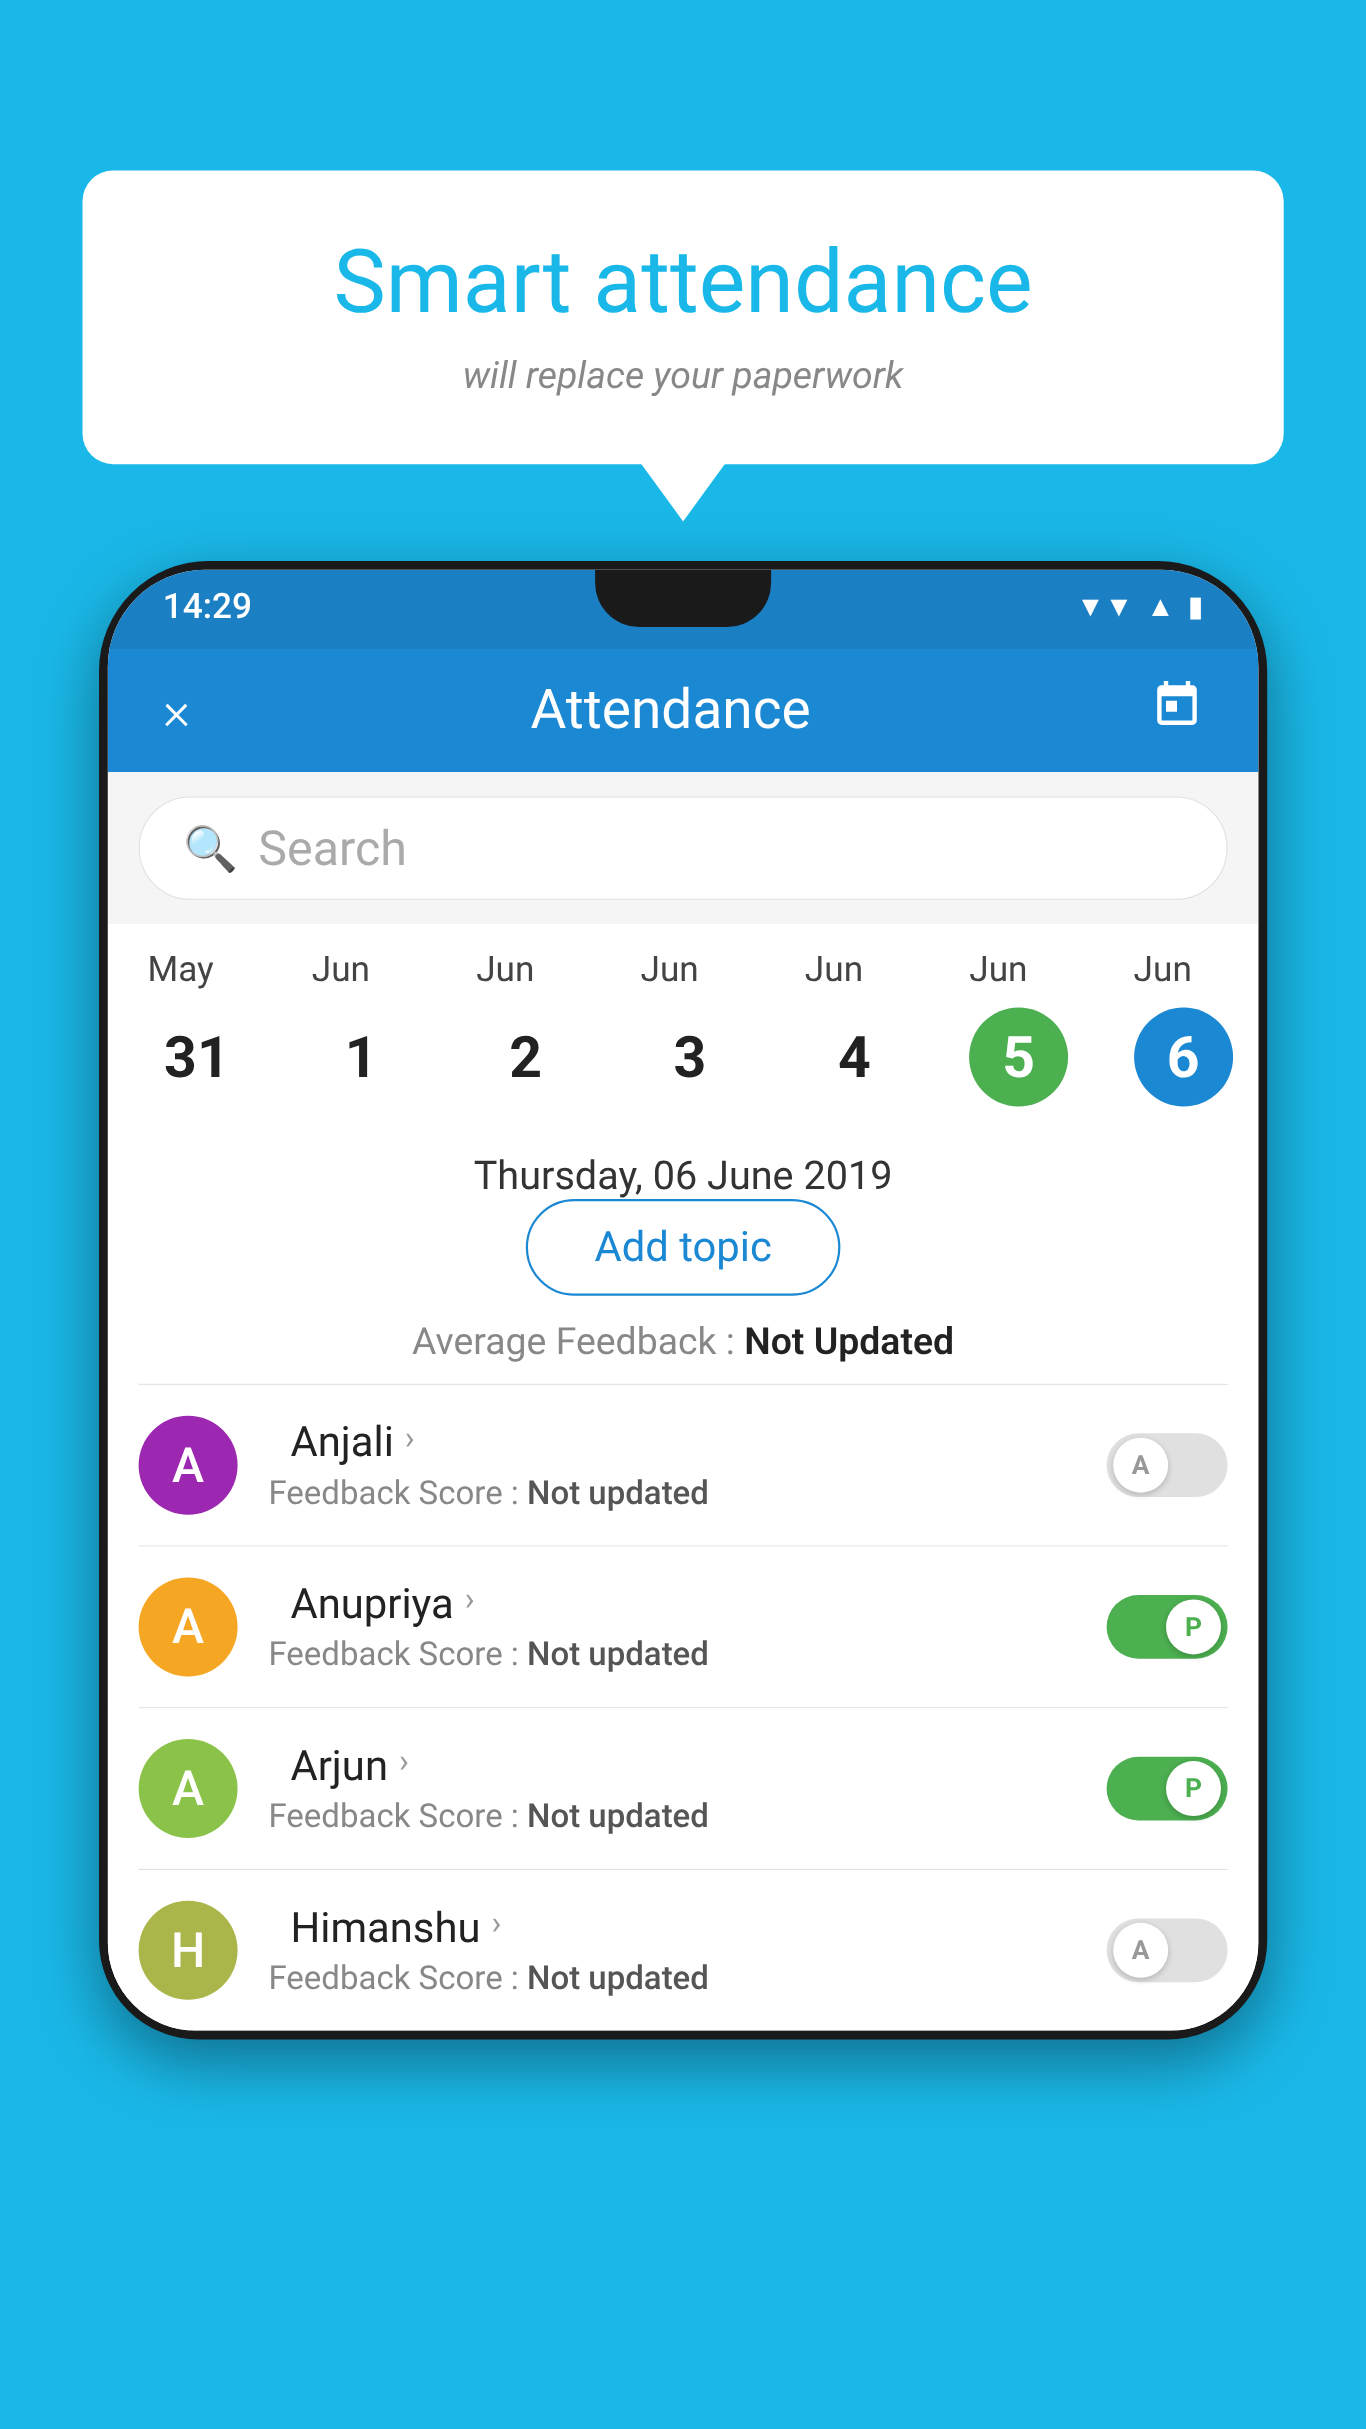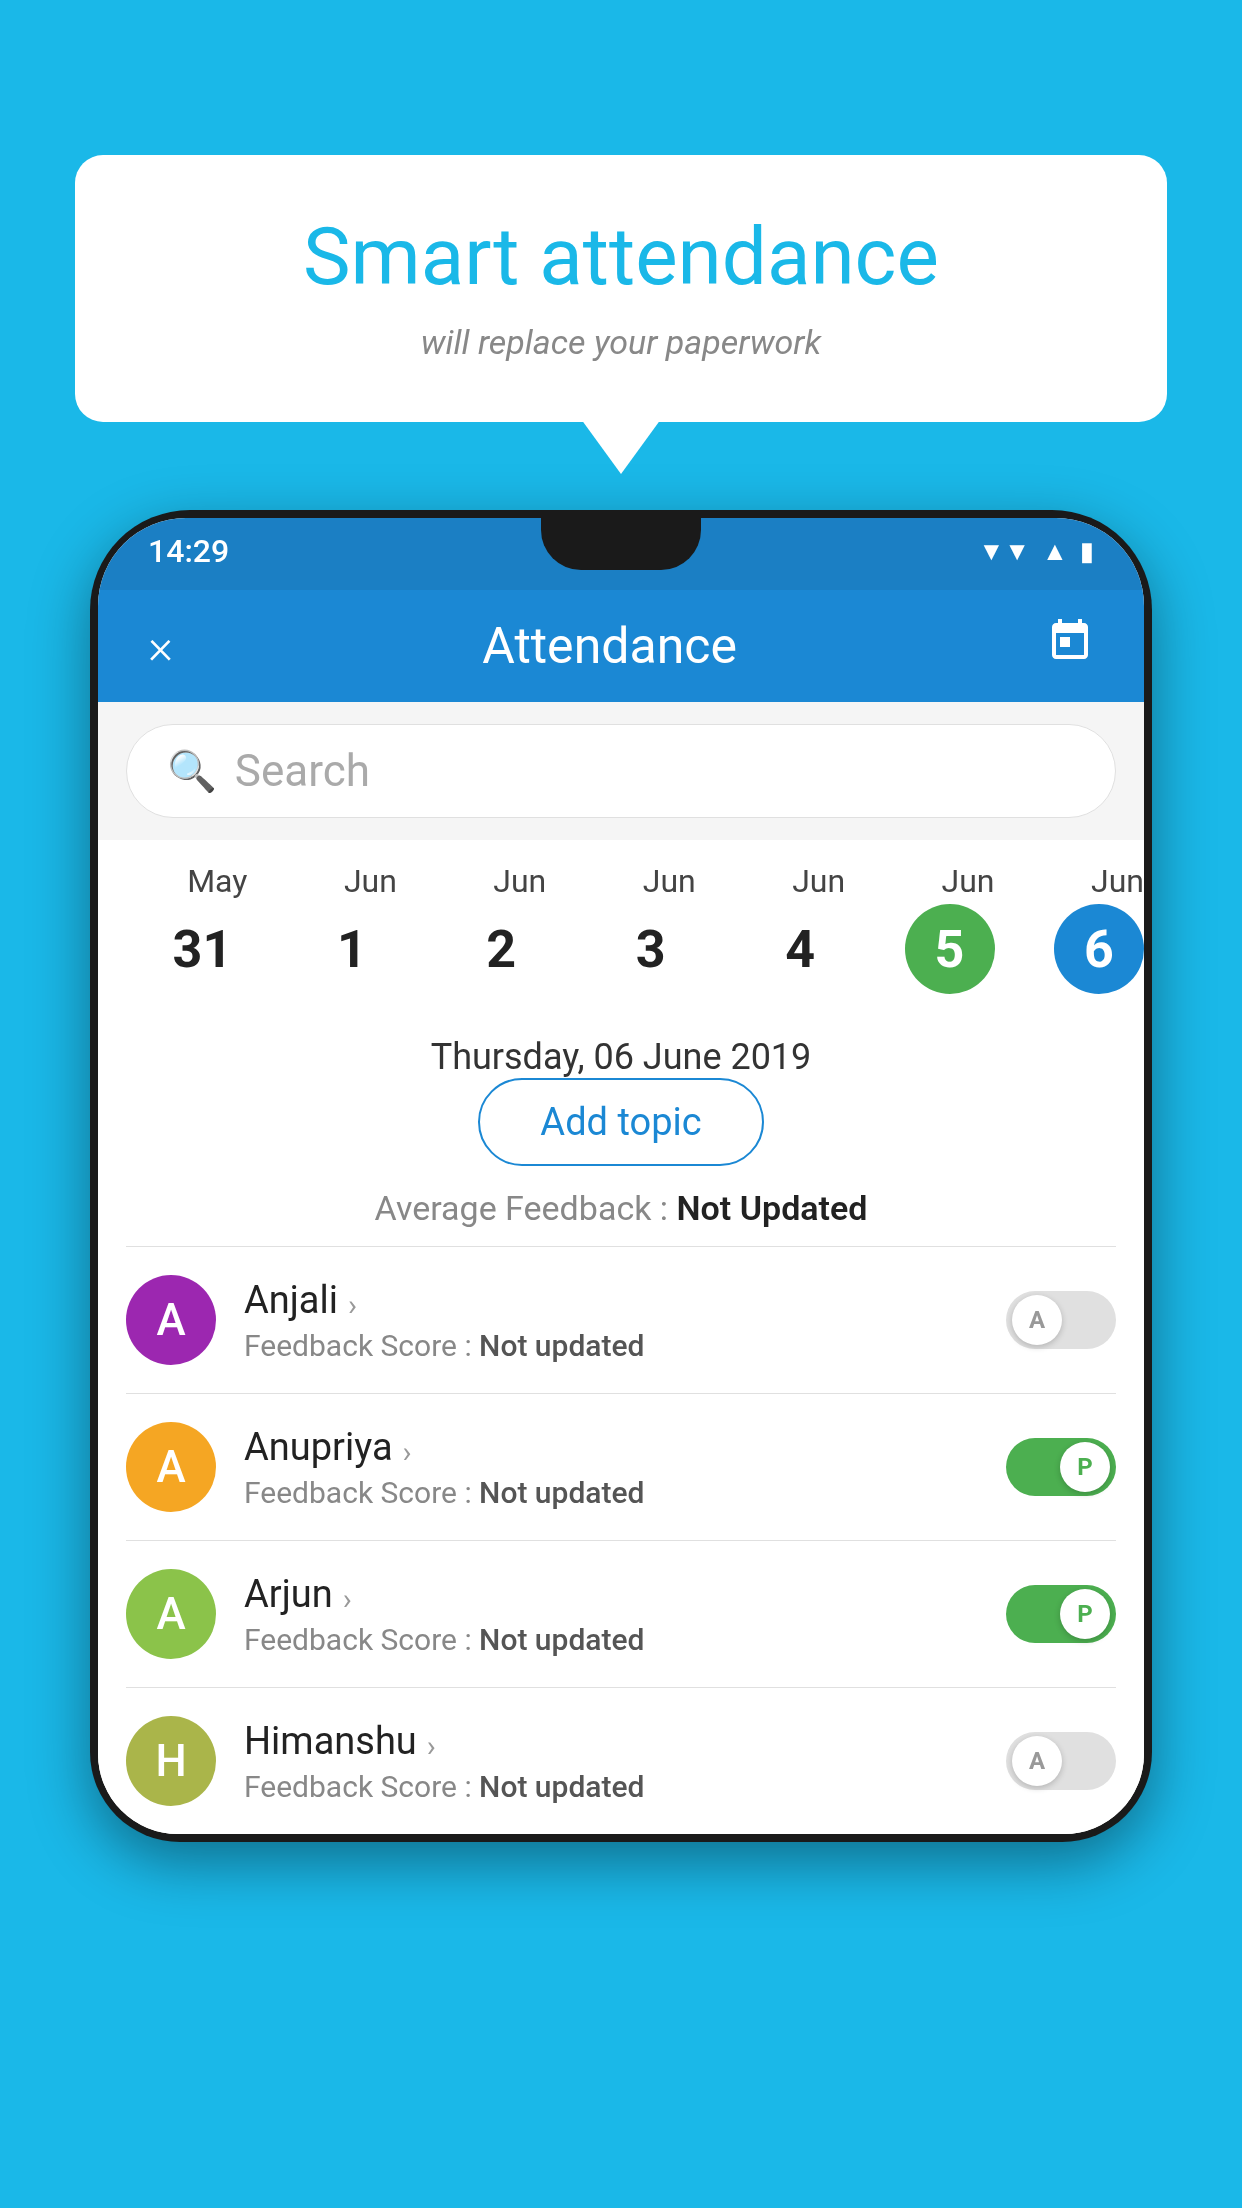--- a/index.html
+++ b/index.html
@@ -161,23 +161,24 @@
     
     .date-row {
       display: flex;
       padding: 22px 0 0;
       justify-content: space-around;
       background: white;
     }
     .date-col {
       display: flex;
       flex-direction: column;
-      align-items: flex-end;
-      gap: 4px;
+      align-items: flex-start;
+      gap: 16px;
       flex: 1;
+      padding-left: 36px;
     }
     .date-month {
       font-size: 32px;
       color: #444;
     }
     .date-number {
       font-size: 52px;
       font-weight: 700;
       color: #222;
       width: 90px;
@@ -254,22 +255,23 @@
       font-weight: 500;
       flex-shrink: 0;
     }
     .student-info {
       flex: 1;
     }
     .student-name {
       font-size: 38px;
       color: #222;
       display: flex;
-      align-items: flex-end;
+      align-items: flex-start;
       gap: 10px;
+      margin-left: 20px;
     }
     .chevron {
       color: #999;
       font-size: 30px;
     }
     .student-feedback {
       font-size: 30px;
       color: #888;
       margin-top: 6px;
     }

